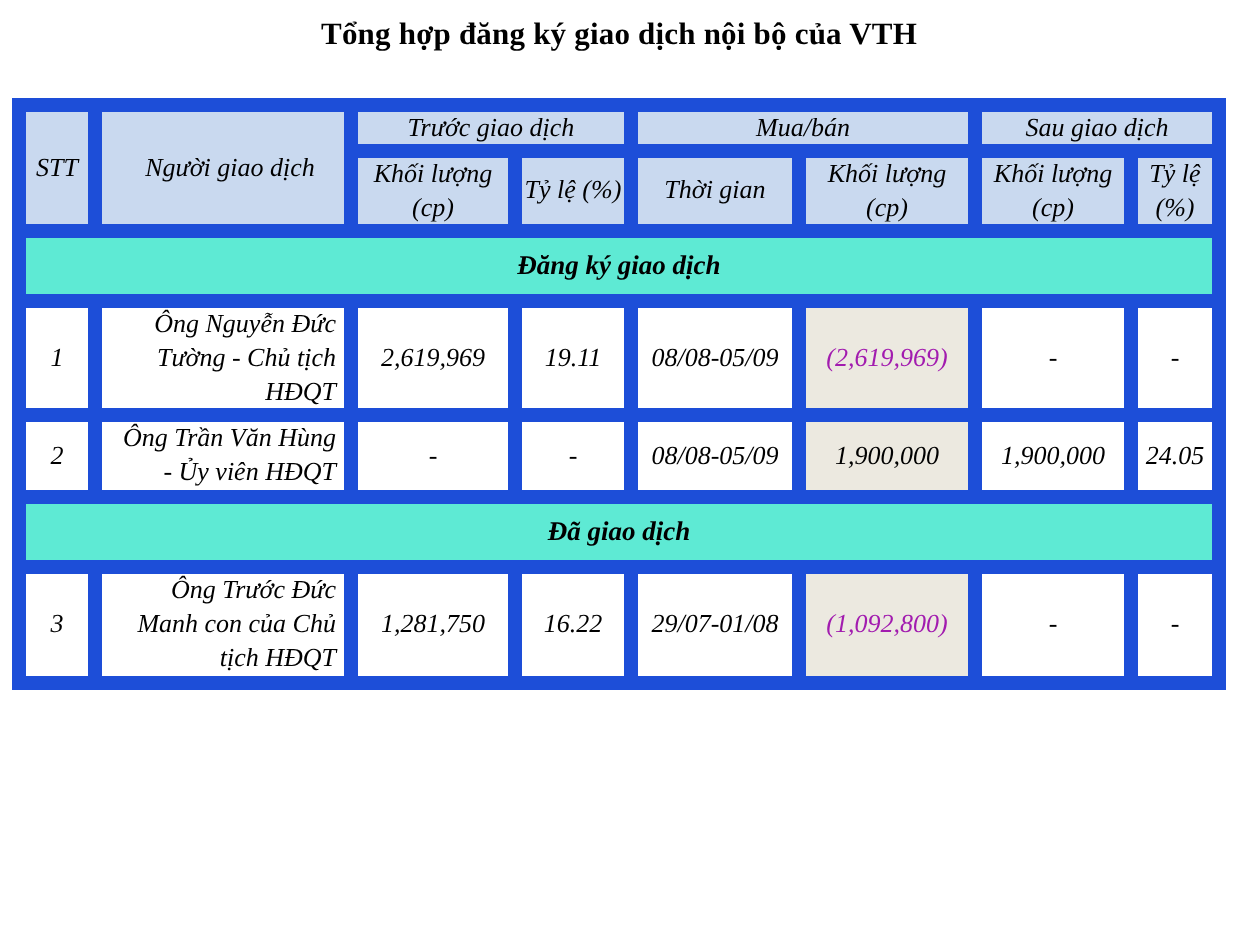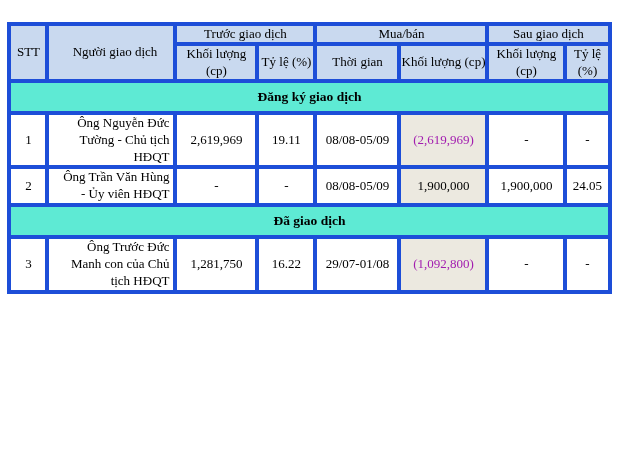--- a/index.html
+++ b/index.html
@@ -30,23 +30,24 @@
     letter-spacing: 0.1px;
   }
   table.report {
     border-collapse: collapse;
     width: 600px;
     margin: 22px auto 0 auto;
     table-layout: fixed;
     font-size: 13px;
   }
   table.report td, table.report th {
-    border: 4px solid #1d4ed8;
+    border: 7px solid #1d4ed8;
     padding: 0;
     vertical-align: middle;
+    font-style: italic;
   }
   th.hdr {
     background: #c9d9ef;
     font-weight: normal;
     font-family: "Liberation Serif", serif;
     font-size: 13px;
     text-align: center;
     color: #000;
     padding: 5px 3px;
     line-height: 1.25;
@@ -89,20 +90,21 @@
   .col-time { width: 84px; }
   .col-kl2 { width: 88px; }
   .col-kl3 { width: 78px; }
   .col-tl3 { width: 44px; }
 </style>
 </head>
 <body>
 
 <div class="page">
 
+  <div class="title">Tổng hợp đăng ký giao dịch nội bộ của VTH</div>
 
   <table class="report">
     <colgroup>
       <col class="col-stt">
       <col class="col-name">
       <col class="col-kl1">
       <col class="col-tl1">
       <col class="col-time">
       <col class="col-kl2">
       <col class="col-kl3">

